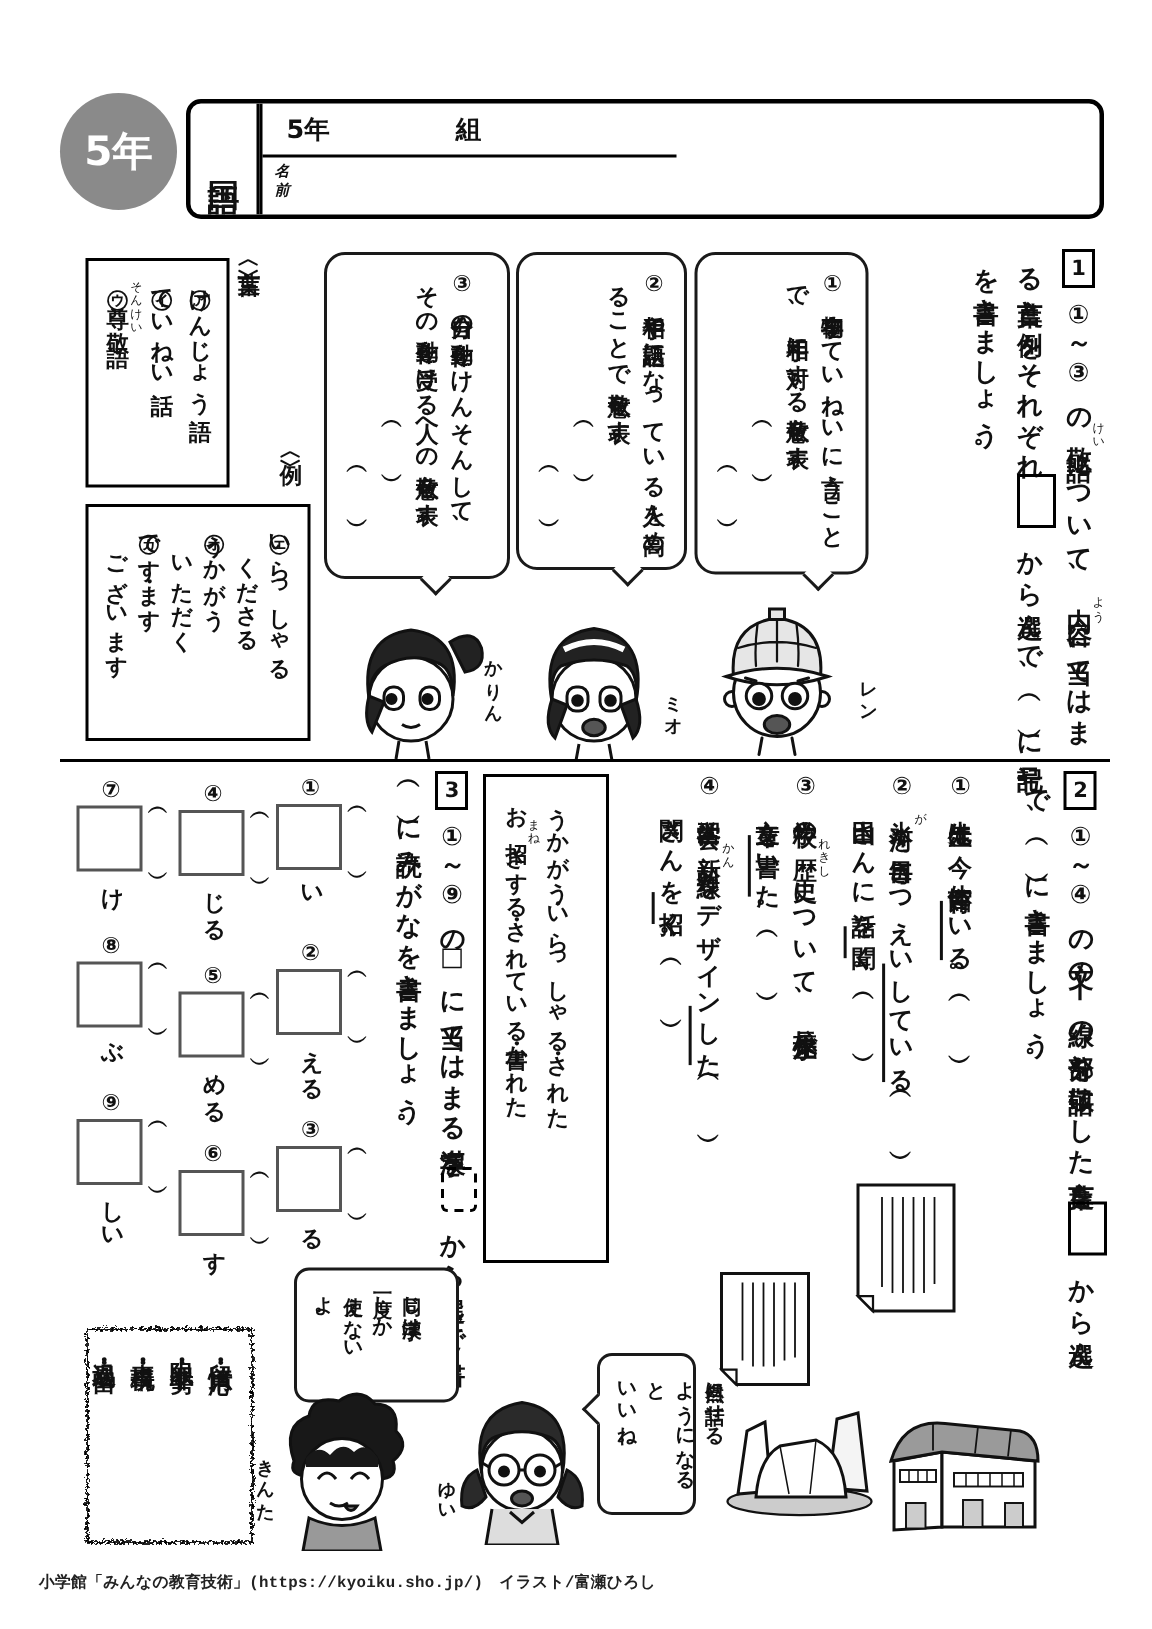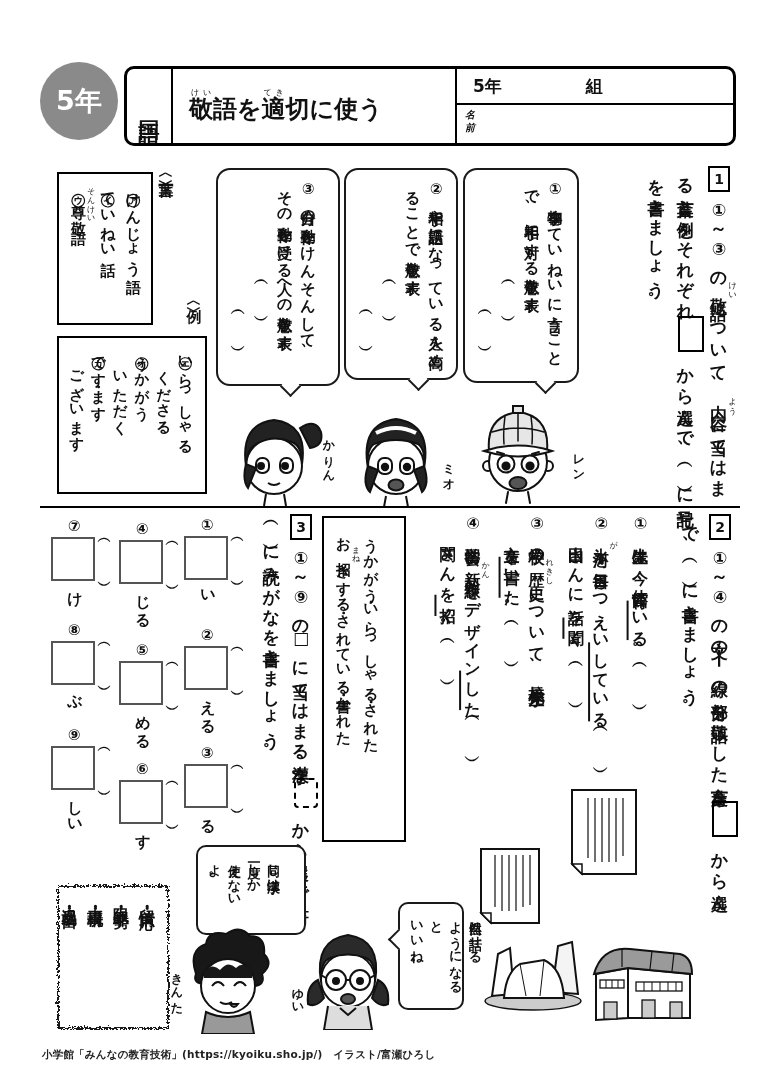--- a/index.html
+++ b/index.html
@@ -66,33 +66,30 @@
   .q3parens { position:absolute; left:45px; top:16px; font-size:14px; font-weight:700; letter-spacing:4px; }
   .q3suffix { margin-left:14px; font-size:15px; font-weight:700; letter-spacing:1px; }
 
   .bankflow { height:100%; padding:10px 8px; font-size:14.5px; font-weight:700; line-height:1.55; }
   .kanjibank-flow { position:absolute; inset:0; padding:16px 12px; font-size:16px; font-weight:700;
                     line-height:1.62; letter-spacing:1px; }
 
   .smallbub { position:absolute; border:2px solid #1a1a1a; border-radius:10px; background:#fff; padding:8px 7px; }
   .smallbub .sflow { height:100%; font-size:13px; font-weight:700; line-height:1.5; }
 
-  .footer { left:42px; top:1048px; font-size:10.5px; font-weight:700; color:#222; letter-spacing:0.2px; }
+  .footer { left:26px; top:1048px; font-size:10.5px; font-weight:700; color:#222; letter-spacing:0.2px;font-family:Liberation Mono, monospace; }
 </style>
 </head>
 <body>
 
 <div class="sheet">
 
   <div class="badge">5年</div>
   <div class="abs hdrbox">
     <div class="hdr-subj v">国語</div>
-    <div class="hdr-title">
-      <span><ruby>敬<rt>けい</rt></ruby><span>語を</span><ruby>適<rt>てき</rt></ruby><span>切に使う</span></span>
-    </div>
     <div class="hdr-right">
       <div class="hdr-class">
         <span>5年</span>
         <span class="kumi">組</span>
       </div>
       <div class="hdr-name">
         <span class="namelbl">名前</span>
       </div>
     </div>
   </div>

